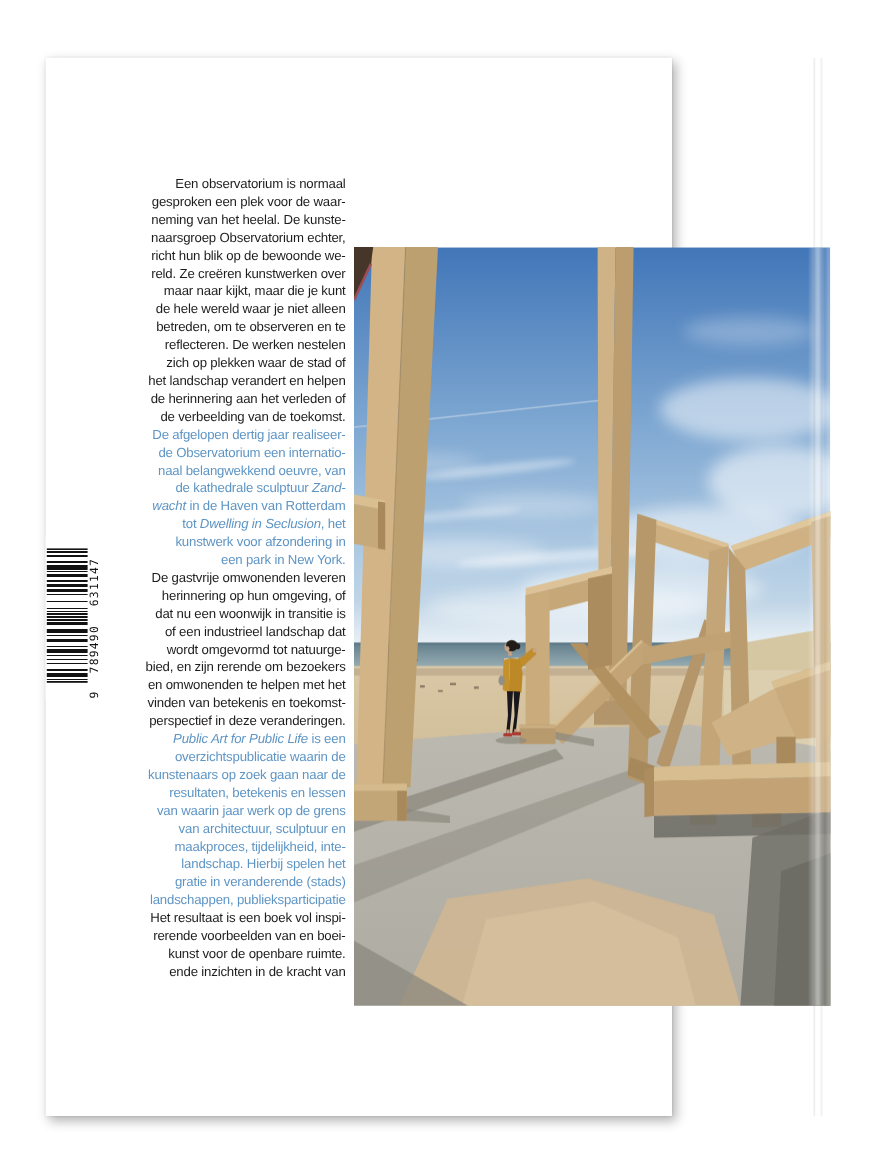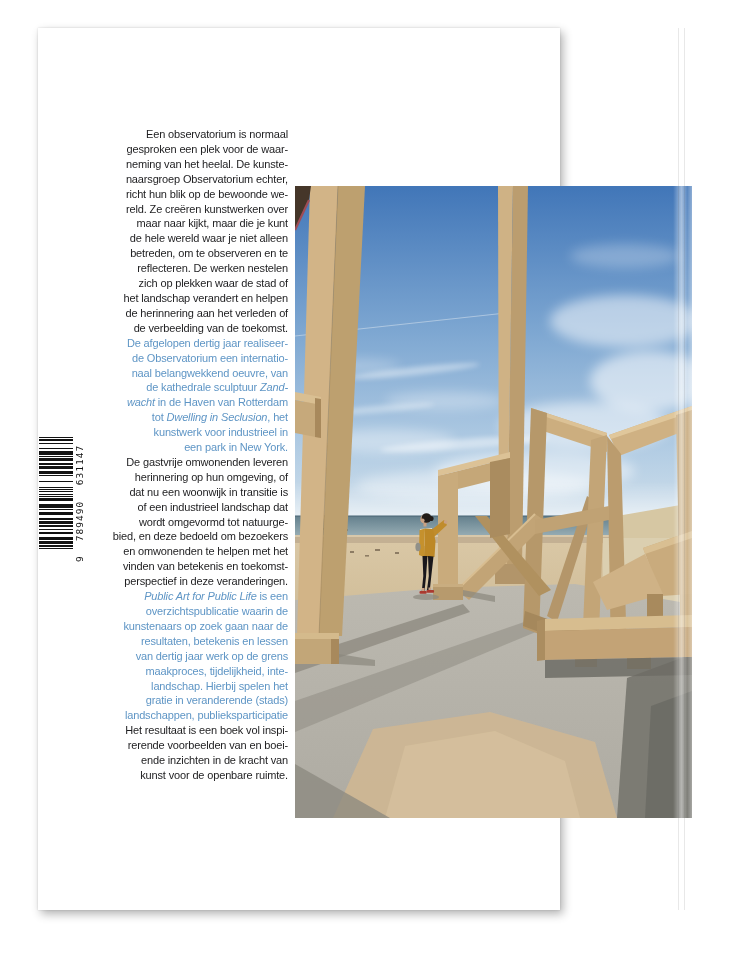--- a/index.html
+++ b/index.html
@@ -1,18 +1,18 @@
 <!DOCTYPE html>
 <html><head>
 <meta charset="utf-8">
 <style>
   html,body{margin:0;padding:0;background:#ffffff;}
   body{width:730px;height:960px;position:relative;overflow:hidden;
        font-family:"Liberation Sans",sans-serif;}
-  .page{position:absolute;left:38px;top:28px;width:522px;height:882px;
+  .page{position:absolute;left:38px;top:48px;width:522px;height:882px;
         background:#ffffff;
         box-shadow:3px 4px 9px rgba(0,0,0,.30),0 0 2px rgba(0,0,0,.14);}
   .photo{position:absolute;left:257px;top:158px;width:397px;height:632px;overflow:hidden;}
   .photo svg{display:block;}
   .text-col{position:absolute;left:60px;top:99px;width:190px;text-align:right;
             font-size:11px;line-height:14.9px;letter-spacing:-0.15px;color:#1d1d1f;}
   .text-col .ln{white-space:nowrap;}
   .text-col .blue{color:#5e95c5;}
   .text-col .black{color:#1d1d1f;}
   .text-col .it{font-style:italic;}
@@ -53,44 +53,45 @@
       <div class="ln black"><span>zich op plekken waar de stad of</span></div>
       <div class="ln black"><span>het landschap verandert en helpen</span></div>
       <div class="ln black"><span>de herinnering aan het verleden of</span></div>
       <div class="ln black"><span>de verbeelding van de toekomst.</span></div>
       <div class="ln blue"><span>De afgelopen dertig jaar realiseer-</span></div>
       <div class="ln blue"><span>de Observatorium een internatio-</span></div>
       <div class="ln blue"><span>naal belangwekkend oeuvre, van</span></div>
       <div class="ln blue"><span>de kathedrale sculptuur </span><span class="it">Zand-</span></div>
       <div class="ln blue"><span class="it">wacht</span><span> in de Haven van Rotterdam</span></div>
       <div class="ln blue"><span>tot </span><span class="it">Dwelling in Seclusion</span><span>, het</span></div>
-      <div class="ln blue"><span>kunstwerk voor industrieel in</span></div>
+      <div class="ln blue"><span>kunstwerk voor afzondering in</span></div>
       <div class="ln blue"><span>een park in New York.</span></div>
       <div class="ln black"><span>De gastvrije omwonenden leveren</span></div>
       <div class="ln black"><span>herinnering op hun omgeving, of</span></div>
       <div class="ln black"><span>dat nu een woonwijk in transitie is</span></div>
       <div class="ln black"><span>of een industrieel landschap dat</span></div>
       <div class="ln black"><span>wordt omgevormd tot natuurge-</span></div>
-      <div class="ln black"><span>bied, en deze bedoeld om bezoekers</span></div>
+      <div class="ln black"><span>bied, en zijn rerende om bezoekers</span></div>
       <div class="ln black"><span>en omwonenden te helpen met het</span></div>
       <div class="ln black"><span>vinden van betekenis en toekomst-</span></div>
       <div class="ln black"><span>perspectief in deze veranderingen.</span></div>
       <div class="ln blue"><span class="it">Public Art for Public Life</span><span> is een</span></div>
       <div class="ln blue"><span>overzichtspublicatie waarin de</span></div>
       <div class="ln blue"><span>kunstenaars op zoek gaan naar de</span></div>
       <div class="ln blue"><span>resultaten, betekenis en lessen</span></div>
-      <div class="ln blue"><span>van dertig jaar werk op de grens</span></div>
+      <div class="ln blue"><span>van waarin jaar werk op de grens</span></div>
+      <div class="ln blue"><span>van architectuur, sculptuur en</span></div>
       <div class="ln blue"><span>maakproces, tijdelijkheid, inte-</span></div>
       <div class="ln blue"><span>landschap. Hierbij spelen het</span></div>
       <div class="ln blue"><span>gratie in veranderende (stads)</span></div>
       <div class="ln blue"><span>landschappen, publieksparticipatie</span></div>
       <div class="ln black"><span>Het resultaat is een boek vol inspi-</span></div>
       <div class="ln black"><span>rerende voorbeelden van en boei-</span></div>
+      <div class="ln black"><span>kunst voor de openbare ruimte.</span></div>
       <div class="ln black"><span>ende inzichten in de kracht van</span></div>
-      <div class="ln black"><span>kunst voor de openbare ruimte.</span></div>
     </div>
 
   <div class="barcode-wrap">
     <div class="barcode">
       <div class="bars" style="background: linear-gradient(90deg, rgb(18, 18, 18) 0%, rgb(18, 18, 18) 1.05%, rgb(255, 255, 255) 1.05%, rgb(255, 255, 255) 2.11%, rgb(18, 18, 18) 2.11%, rgb(18, 18, 18) 3.16%, rgb(255, 255, 255) 3.16%, rgb(255, 255, 255) 4.21%, rgb(18, 18, 18) 4.21%, rgb(18, 18, 18) 7.37%, rgb(255, 255, 255) 7.37%, rgb(255, 255, 255) 8.42%, rgb(18, 18, 18) 8.42%, rgb(18, 18, 18) 10.53%, rgb(255, 255, 255) 10.53%, rgb(255, 255, 255) 13.68%, rgb(18, 18, 18) 13.68%, rgb(18, 18, 18) 14.74%, rgb(255, 255, 255) 14.74%, rgb(255, 255, 255) 16.84%, rgb(18, 18, 18) 16.84%, rgb(18, 18, 18) 17.89%, rgb(255, 255, 255) 17.89%, rgb(255, 255, 255) 20%, rgb(18, 18, 18) 20%, rgb(18, 18, 18) 21.05%, rgb(255, 255, 255) 21.05%, rgb(255, 255, 255) 22.11%, rgb(18, 18, 18) 22.11%, rgb(18, 18, 18) 25.26%, rgb(255, 255, 255) 25.26%, rgb(255, 255, 255) 26.32%, rgb(18, 18, 18) 26.32%, rgb(18, 18, 18) 27.37%, rgb(255, 255, 255) 27.37%, rgb(255, 255, 255) 30.53%, rgb(18, 18, 18) 30.53%, rgb(18, 18, 18) 32.63%, rgb(255, 255, 255) 32.63%, rgb(255, 255, 255) 34.74%, rgb(18, 18, 18) 34.74%, rgb(18, 18, 18) 35.79%, rgb(255, 255, 255) 35.79%, rgb(255, 255, 255) 36.84%, rgb(18, 18, 18) 36.84%, rgb(18, 18, 18) 40%, rgb(255, 255, 255) 40%, rgb(255, 255, 255) 43.16%, rgb(18, 18, 18) 43.16%, rgb(18, 18, 18) 45.26%, rgb(255, 255, 255) 45.26%, rgb(255, 255, 255) 46.32%, rgb(18, 18, 18) 46.32%, rgb(18, 18, 18) 47.37%, rgb(255, 255, 255) 47.37%, rgb(255, 255, 255) 48.42%, rgb(18, 18, 18) 48.42%, rgb(18, 18, 18) 49.47%, rgb(255, 255, 255) 49.47%, rgb(255, 255, 255) 50.53%, rgb(18, 18, 18) 50.53%, rgb(18, 18, 18) 51.58%, rgb(255, 255, 255) 51.58%, rgb(255, 255, 255) 52.63%, rgb(18, 18, 18) 52.63%, rgb(18, 18, 18) 53.68%, rgb(255, 255, 255) 53.68%, rgb(255, 255, 255) 54.74%, rgb(18, 18, 18) 54.74%, rgb(18, 18, 18) 55.79%, rgb(255, 255, 255) 55.79%, rgb(255, 255, 255) 60%, rgb(18, 18, 18) 60%, rgb(18, 18, 18) 61.05%, rgb(255, 255, 255) 61.05%, rgb(255, 255, 255) 65.26%, rgb(18, 18, 18) 65.26%, rgb(18, 18, 18) 66.32%, rgb(255, 255, 255) 66.32%, rgb(255, 255, 255) 67.37%, rgb(18, 18, 18) 67.37%, rgb(18, 18, 18) 69.47%, rgb(255, 255, 255) 69.47%, rgb(255, 255, 255) 71.58%, rgb(18, 18, 18) 71.58%, rgb(18, 18, 18) 73.68%, rgb(255, 255, 255) 73.68%, rgb(255, 255, 255) 74.74%, rgb(18, 18, 18) 74.74%, rgb(18, 18, 18) 76.84%, rgb(255, 255, 255) 76.84%, rgb(255, 255, 255) 78.95%, rgb(18, 18, 18) 78.95%, rgb(18, 18, 18) 81.05%, rgb(255, 255, 255) 81.05%, rgb(255, 255, 255) 82.11%, rgb(18, 18, 18) 82.11%, rgb(18, 18, 18) 83.16%, rgb(255, 255, 255) 83.16%, rgb(255, 255, 255) 84.21%, rgb(18, 18, 18) 84.21%, rgb(18, 18, 18) 87.37%, rgb(255, 255, 255) 87.37%, rgb(255, 255, 255) 89.47%, rgb(18, 18, 18) 89.47%, rgb(18, 18, 18) 90.53%, rgb(255, 255, 255) 90.53%, rgb(255, 255, 255) 93.68%, rgb(18, 18, 18) 93.68%, rgb(18, 18, 18) 94.74%, rgb(255, 255, 255) 94.74%, rgb(255, 255, 255) 96.84%, rgb(18, 18, 18) 96.84%, rgb(18, 18, 18) 97.89%, rgb(255, 255, 255) 97.89%, rgb(255, 255, 255) 98.95%, rgb(18, 18, 18) 98.95%, rgb(18, 18, 18) 100%);"></div>
       <div class="digits">
         <span class="d9">9</span>
         <span class="g1">789490</span>
         <span class="g2">631147</span>
       </div>

